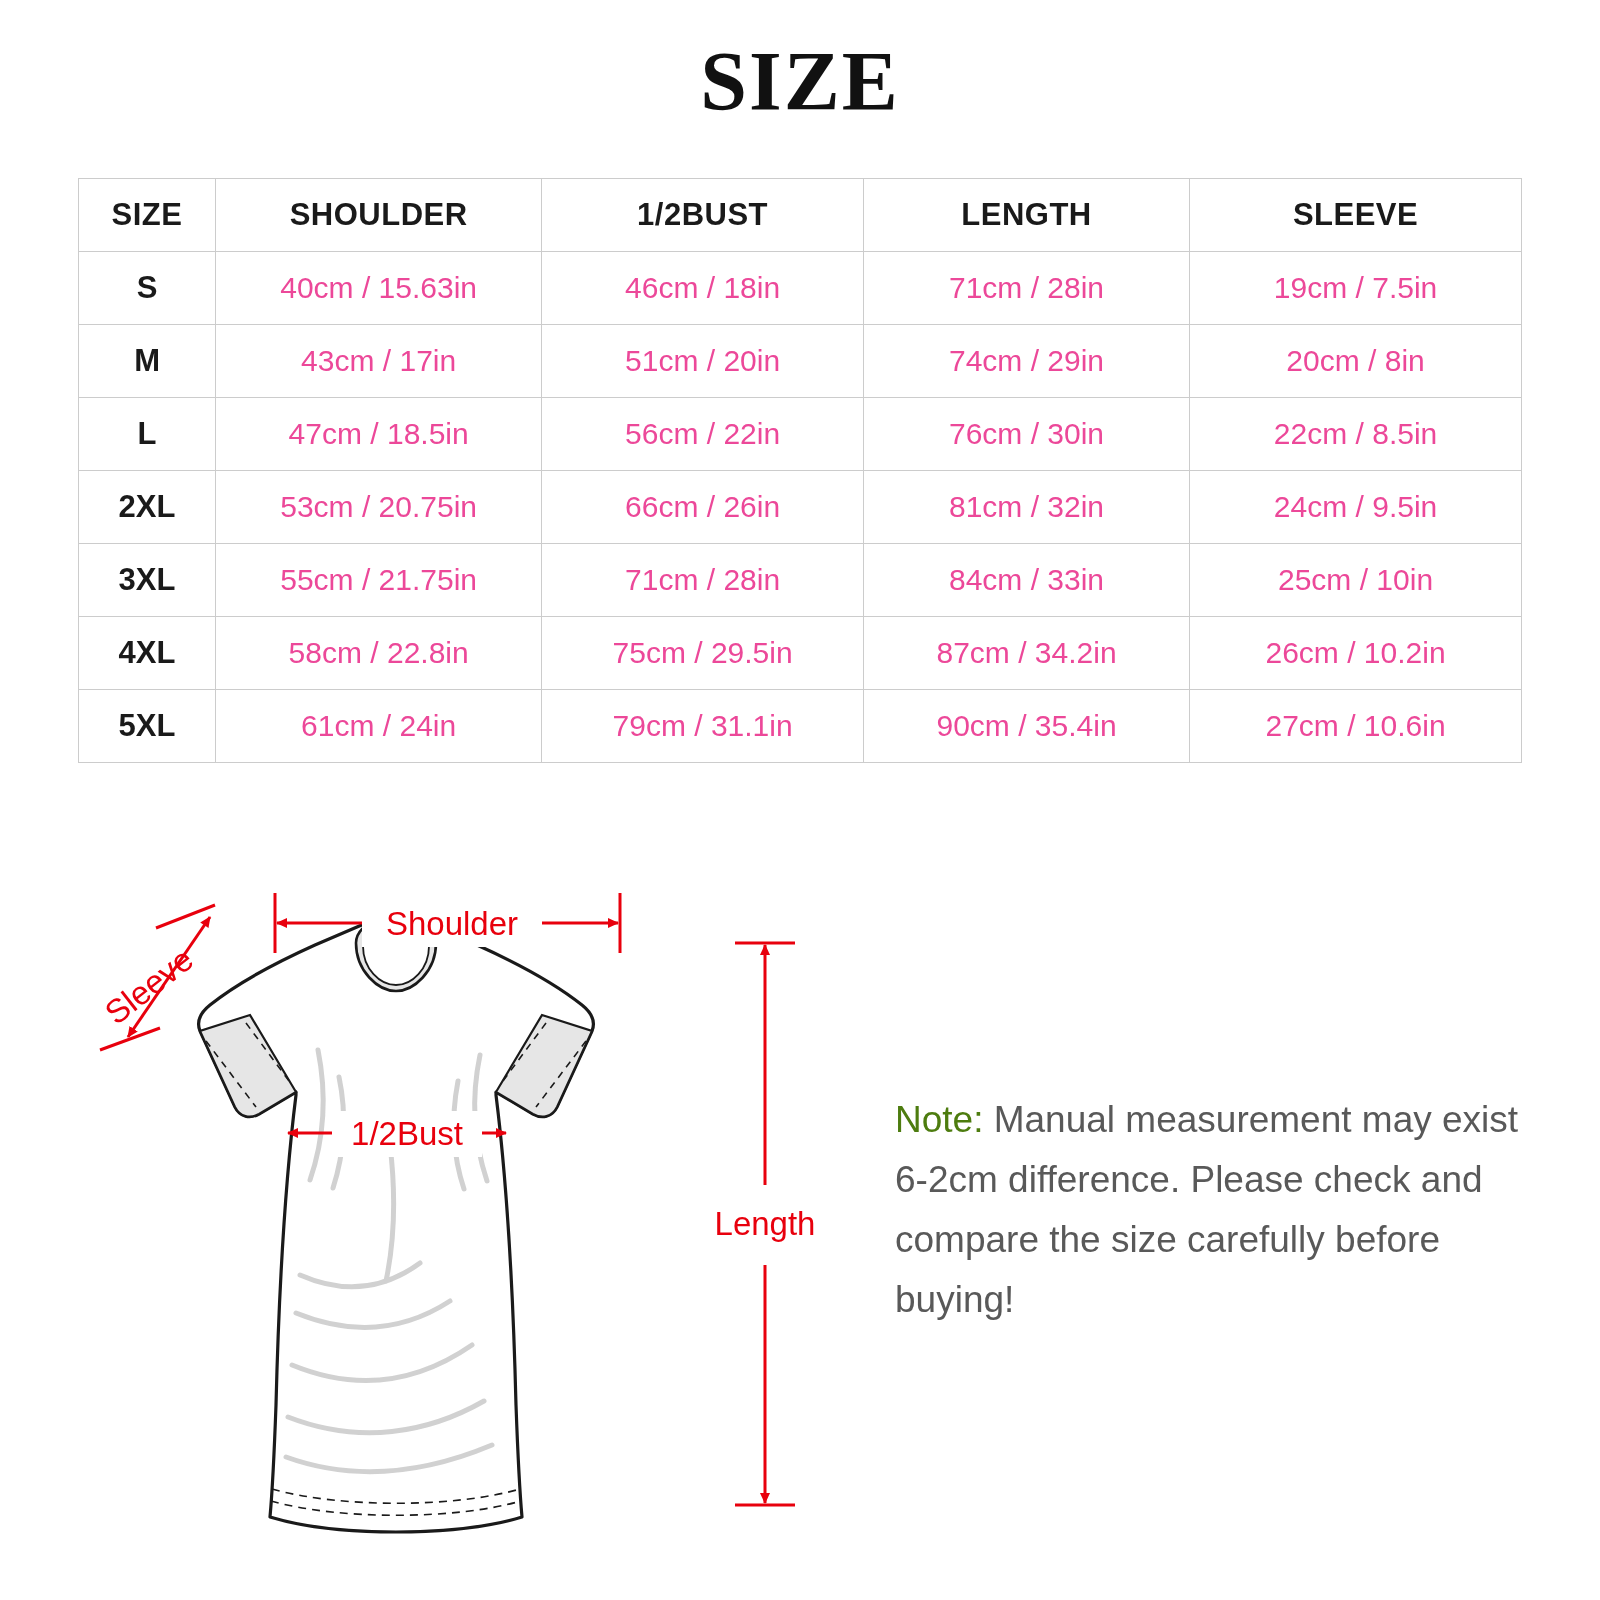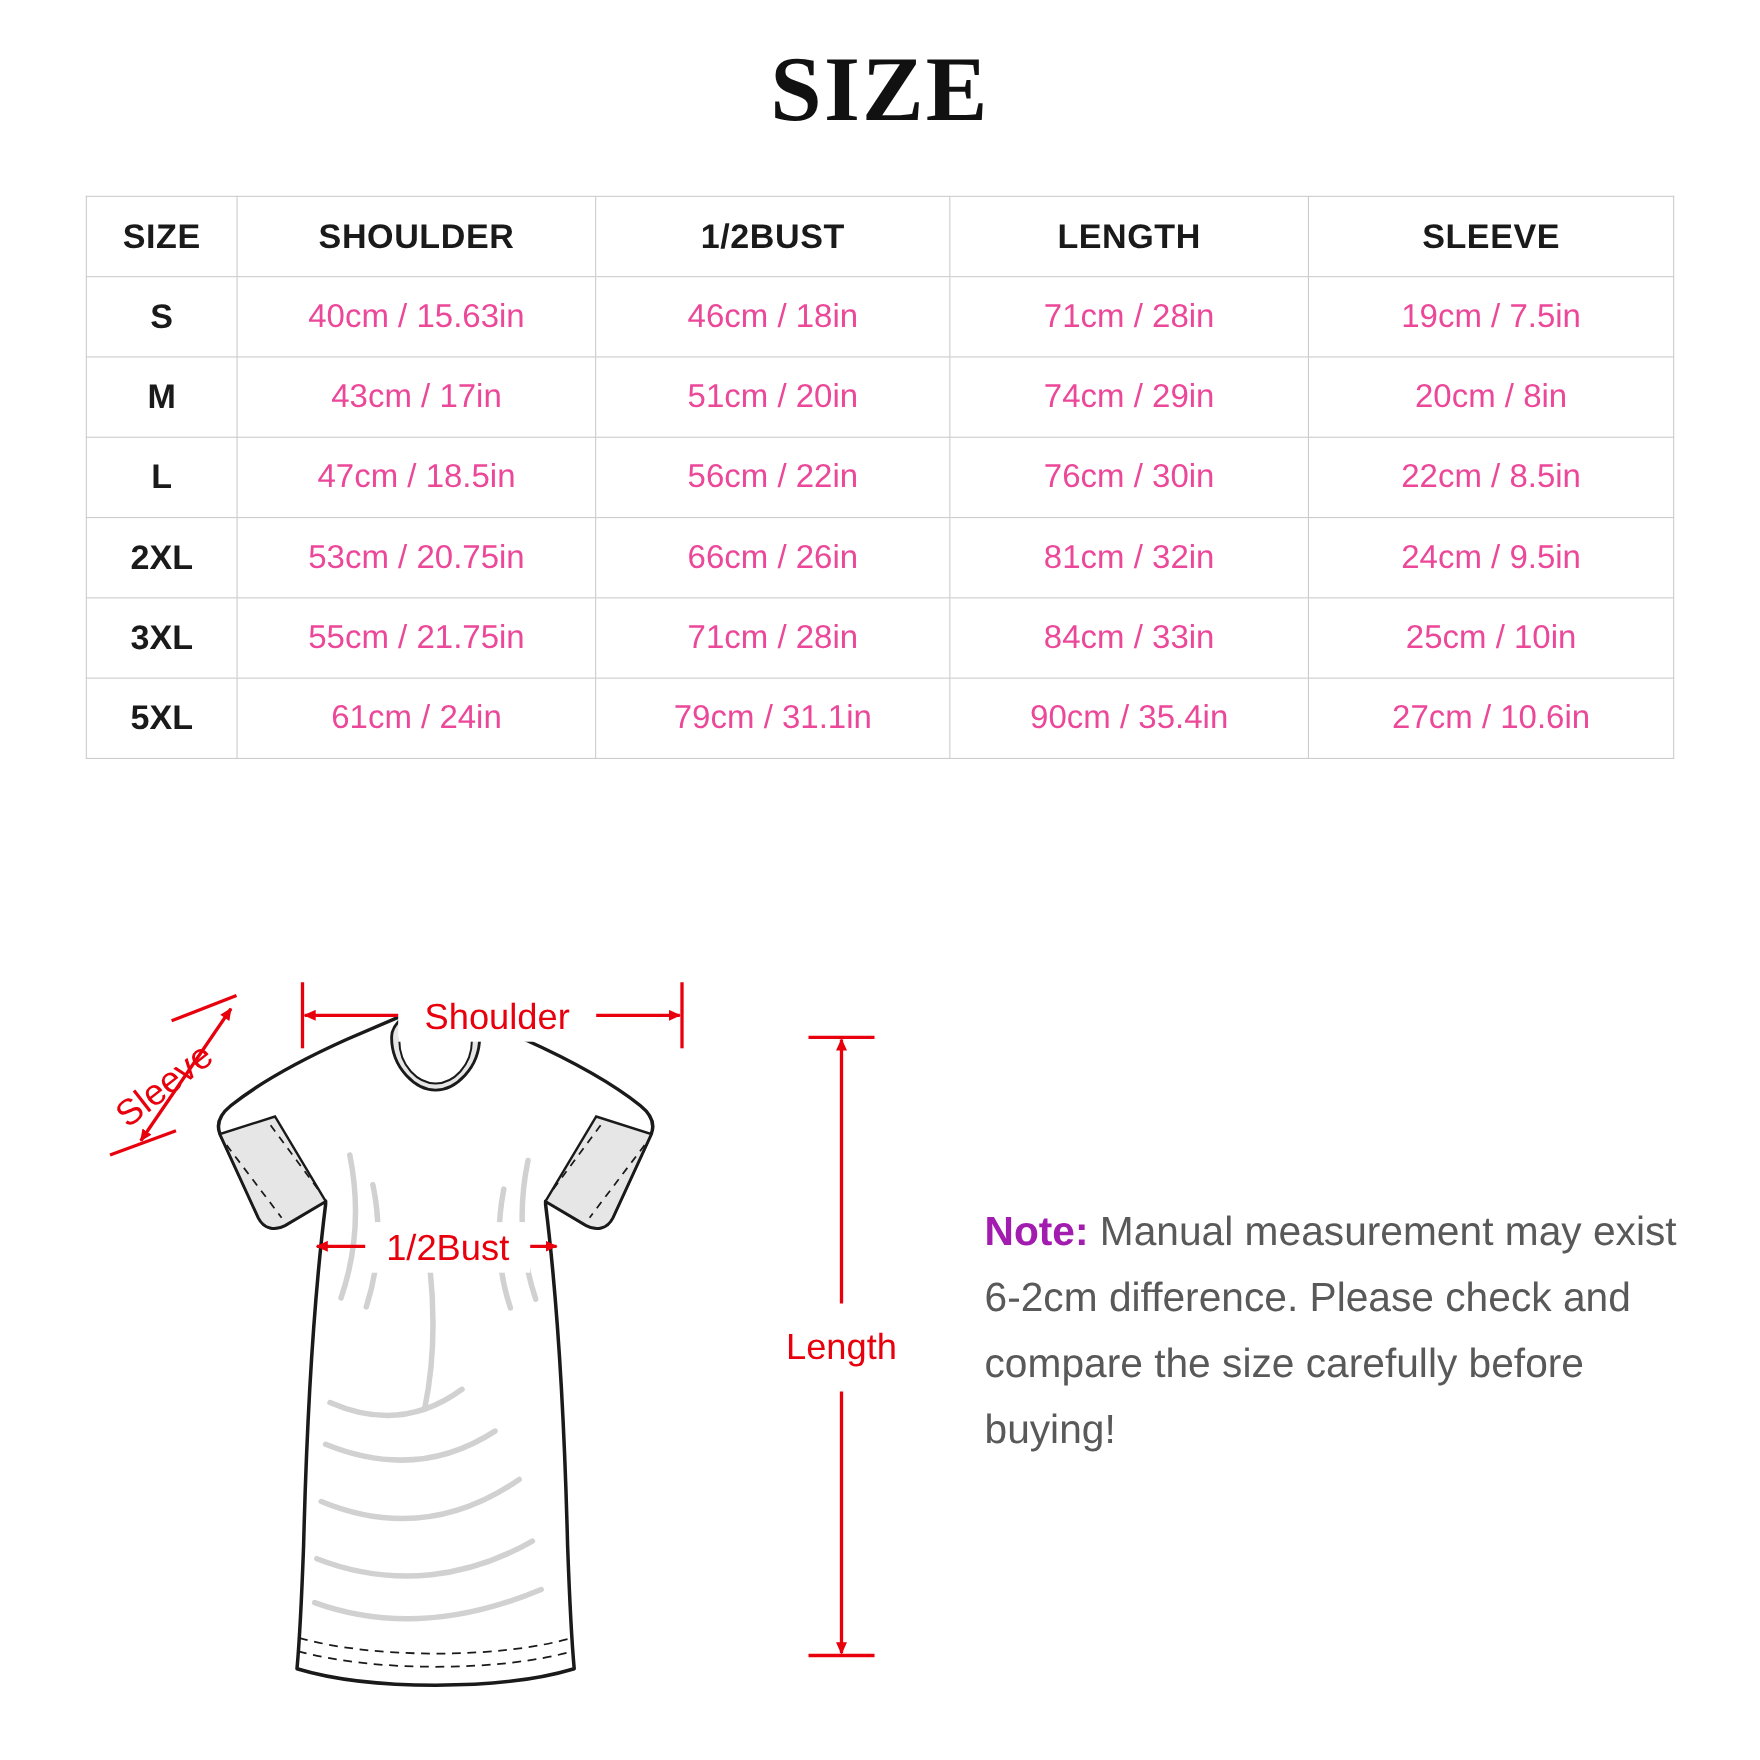--- a/index.html
+++ b/index.html
@@ -85,22 +85,22 @@
   .note {
     position: absolute;
     top: 1090px;
     left: 895px;
     width: 650px;
     font-size: 37px;
     line-height: 1.62;
     color: #595959;
   }
   .note b {
-    color: #a21caf;
-    font-weight: 700;
+    color: #4d7c0f;
+    font-weight: 400;
     text-align: right;
   }
 </style>
 </head>
 <body>
 
 <div class="title">SIZE</div>
 
 <div class="table-wrap">
   <table class="size-table">
@@ -148,20 +148,27 @@
         <td class="val-cell">66cm / 26in</td>
         <td class="val-cell">81cm / 32in</td>
         <td class="val-cell">24cm / 9.5in</td>
       </tr>
       <tr>
         <td class="size-cell">3XL</td>
         <td class="val-cell">55cm / 21.75in</td>
         <td class="val-cell">71cm / 28in</td>
         <td class="val-cell">84cm / 33in</td>
         <td class="val-cell">25cm / 10in</td>
+      </tr>
+      <tr>
+        <td class="size-cell">4XL</td>
+        <td class="val-cell">58cm / 22.8in</td>
+        <td class="val-cell">75cm / 29.5in</td>
+        <td class="val-cell">87cm / 34.2in</td>
+        <td class="val-cell">26cm / 10.2in</td>
       </tr>
       <tr>
         <td class="size-cell">5XL</td>
         <td class="val-cell">61cm / 24in</td>
         <td class="val-cell">79cm / 31.1in</td>
         <td class="val-cell">90cm / 35.4in</td>
         <td class="val-cell">27cm / 10.6in</td>
       </tr>
     </tbody>
   </table>

